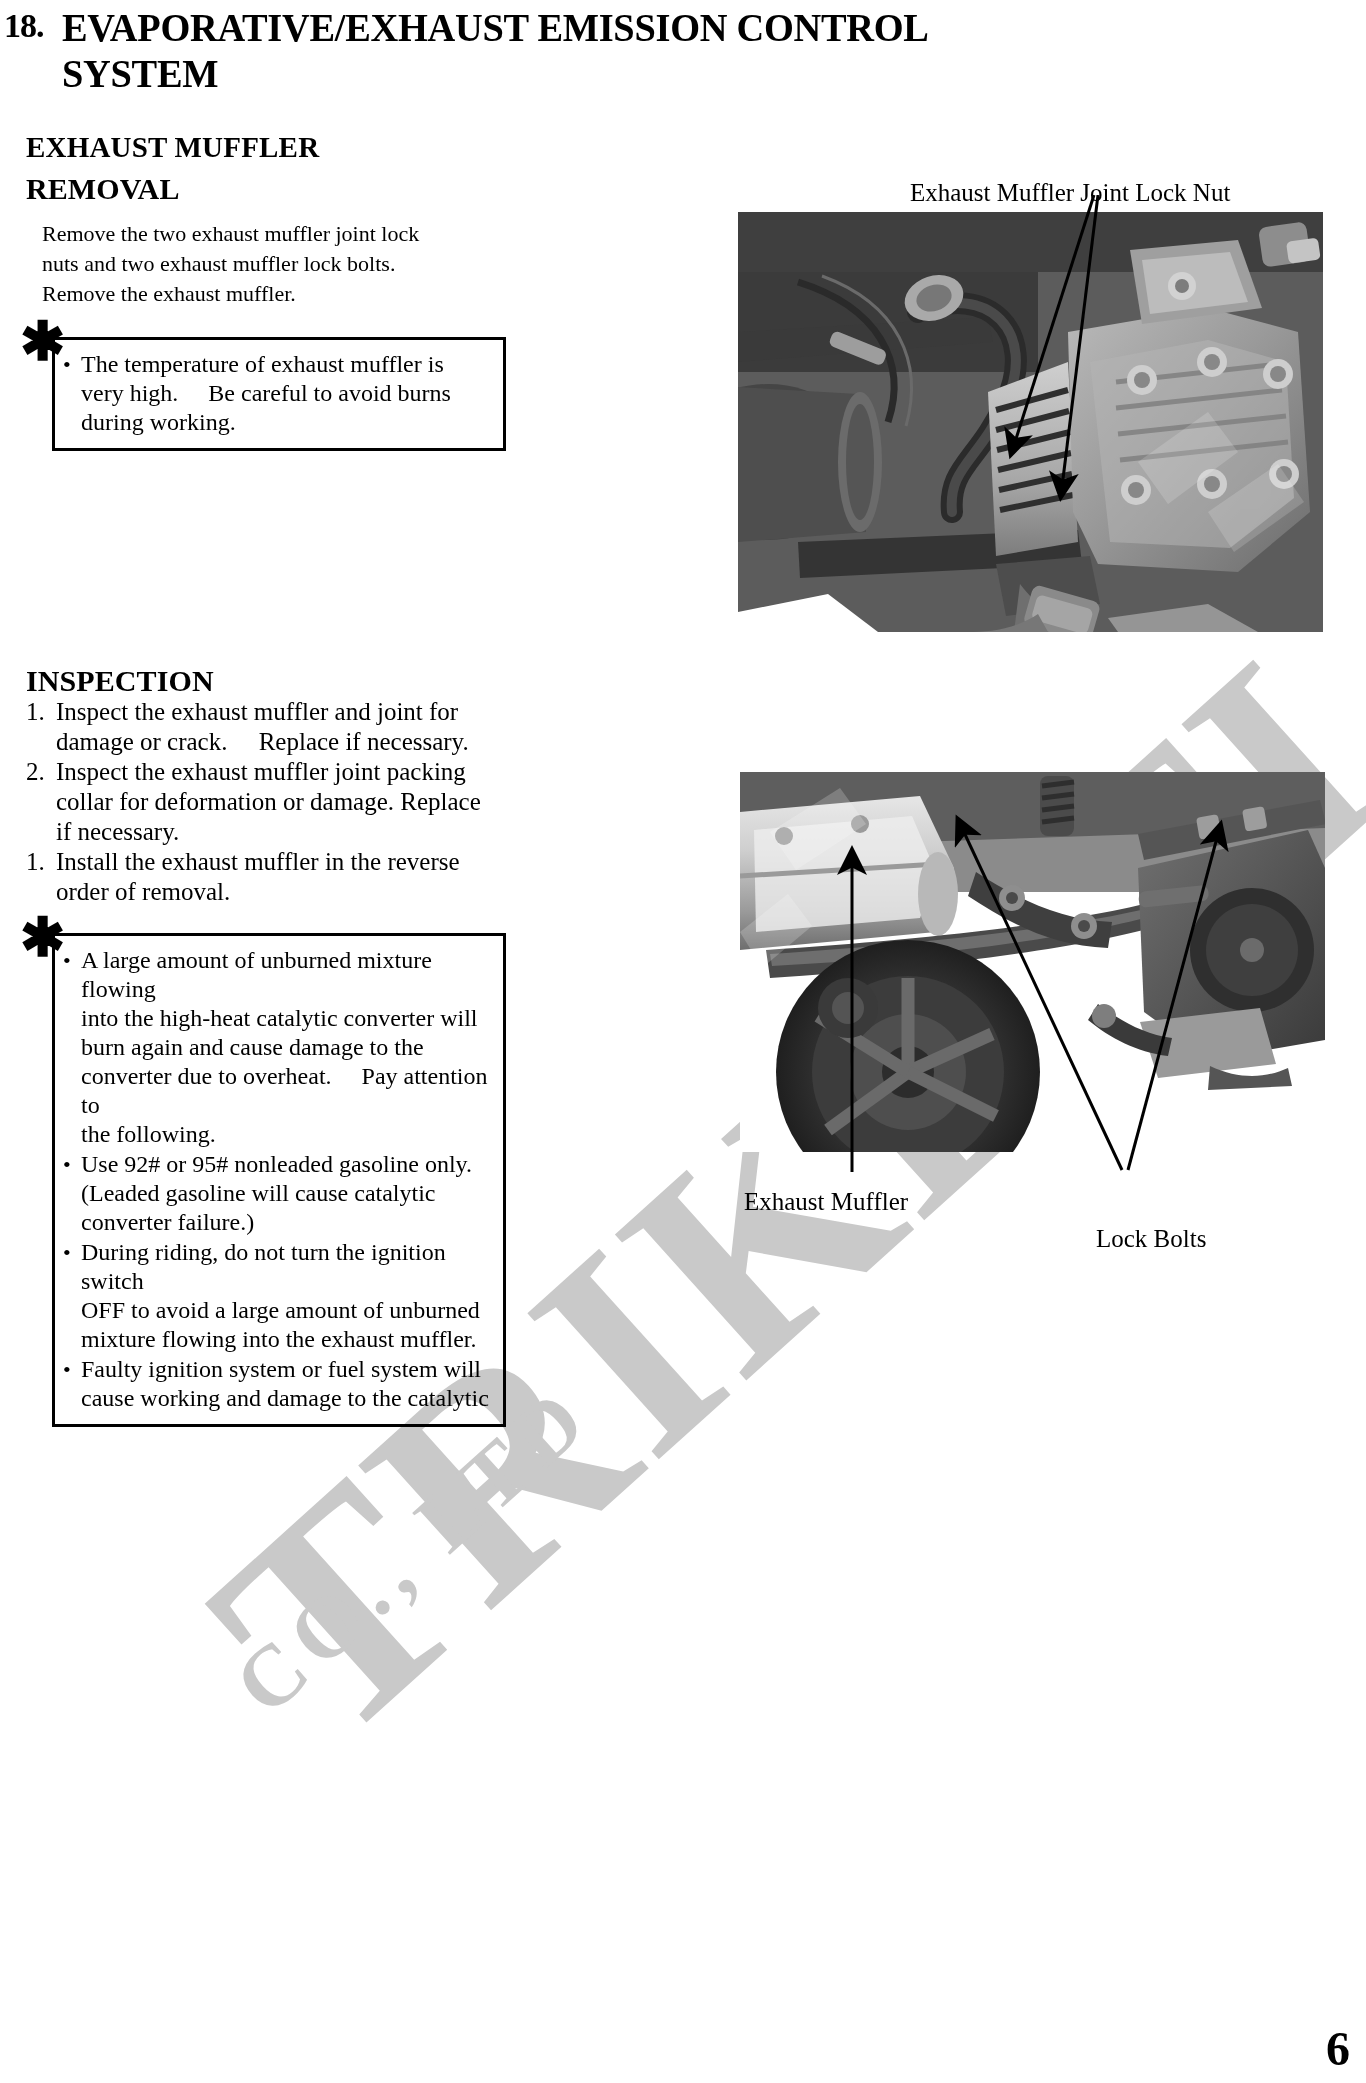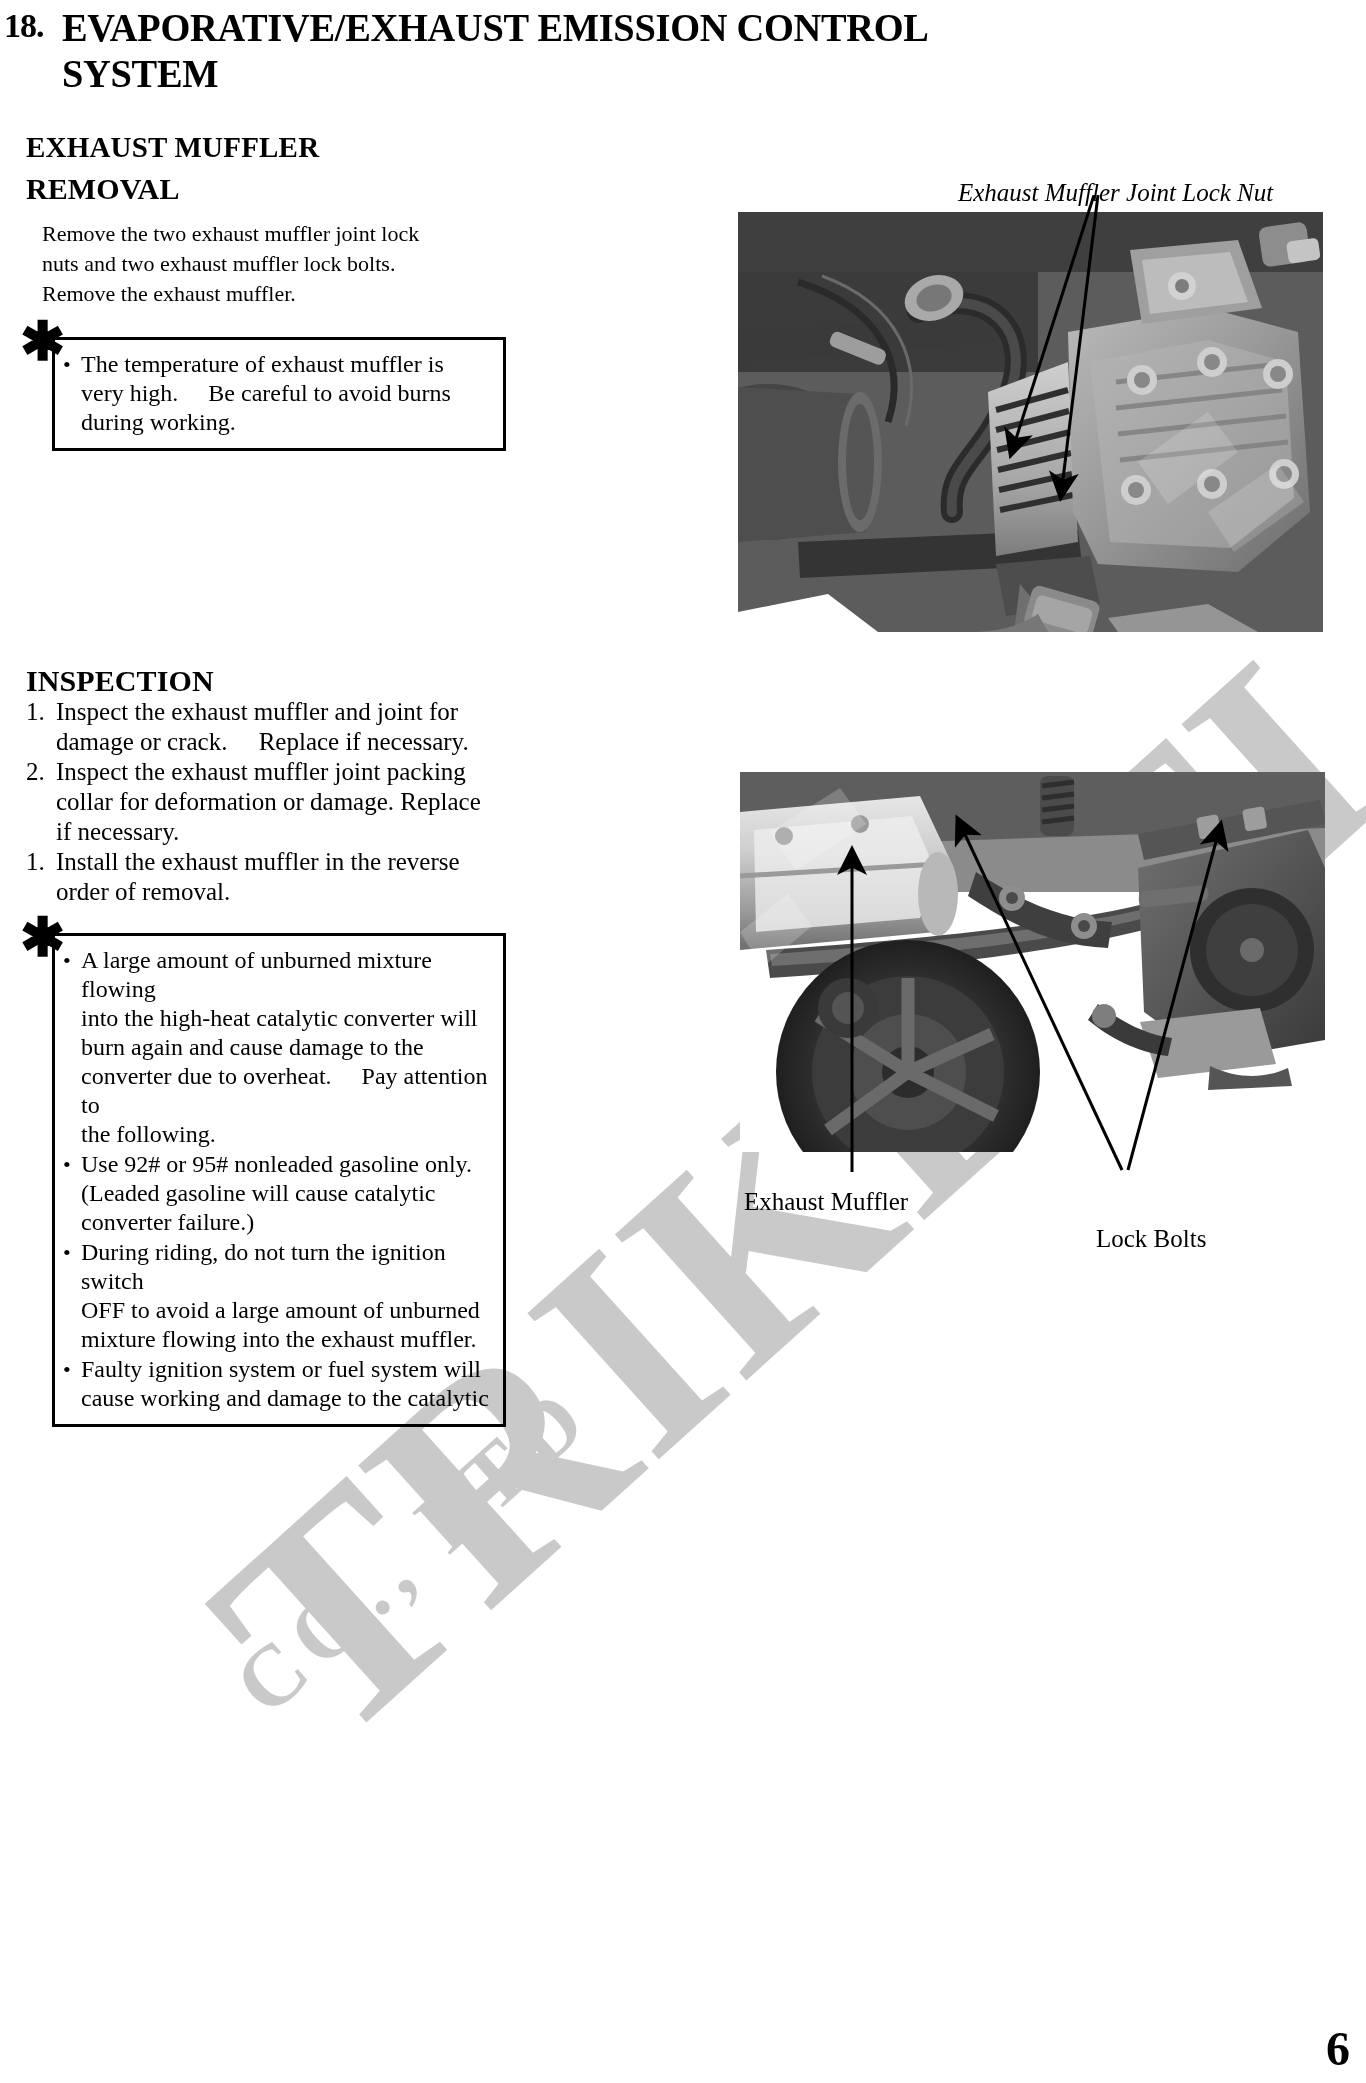--- a/index.html
+++ b/index.html
@@ -309,21 +309,21 @@
               <span class="ln">cause working and damage to the catalytic</span>
             </span>
           </li>
 
         </ul>
       </div>
     </div>
 
   </div>
 
-  <div class="photo-caption" style="left:958px; top:178px;font-style:italic;">Exhaust Muffler Joint Lock Nut</div>
+  <div class="photo-caption" style="left:910px; top:178px;">Exhaust Muffler Joint Lock Nut</div>
 
   <div class="photo-frame" style="left:738px; top:212px; width:585px; height:420px;">
     <svg width="585" height="420" viewBox="0 0 585 420" xmlns="http://www.w3.org/2000/svg" aria-hidden="true">
       <defs>
         <linearGradient id="g_case" x1="0" y1="0" x2="1" y2="1">
           <stop offset="0%" stop-color="#b9b9b9"></stop>
           <stop offset="45%" stop-color="#9a9a9a"></stop>
           <stop offset="100%" stop-color="#6d6d6d"></stop>
         </linearGradient>
         <linearGradient id="g_head" x1="0" y1="0" x2="0" y2="1">

